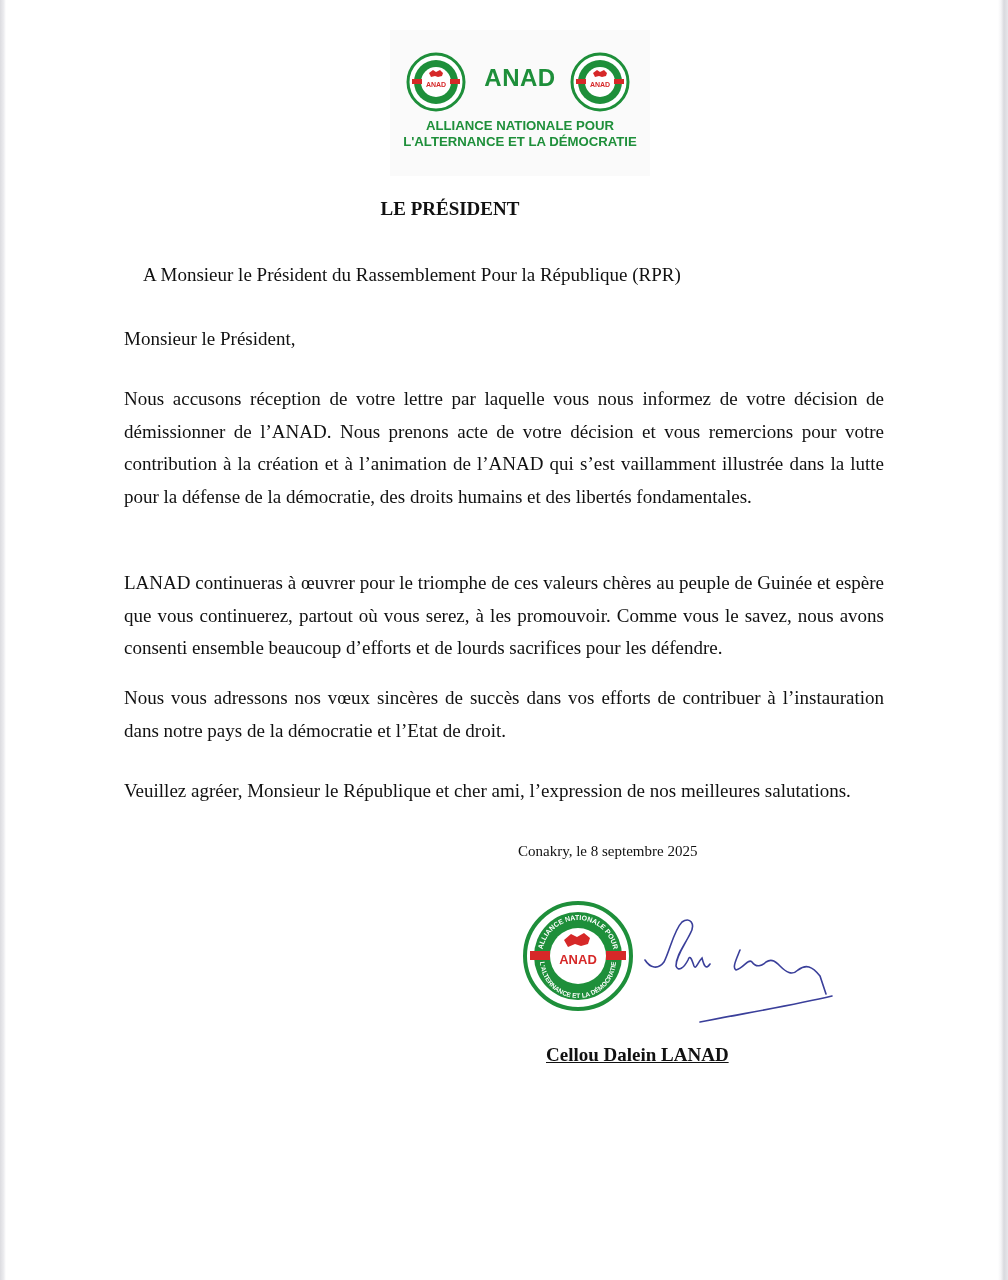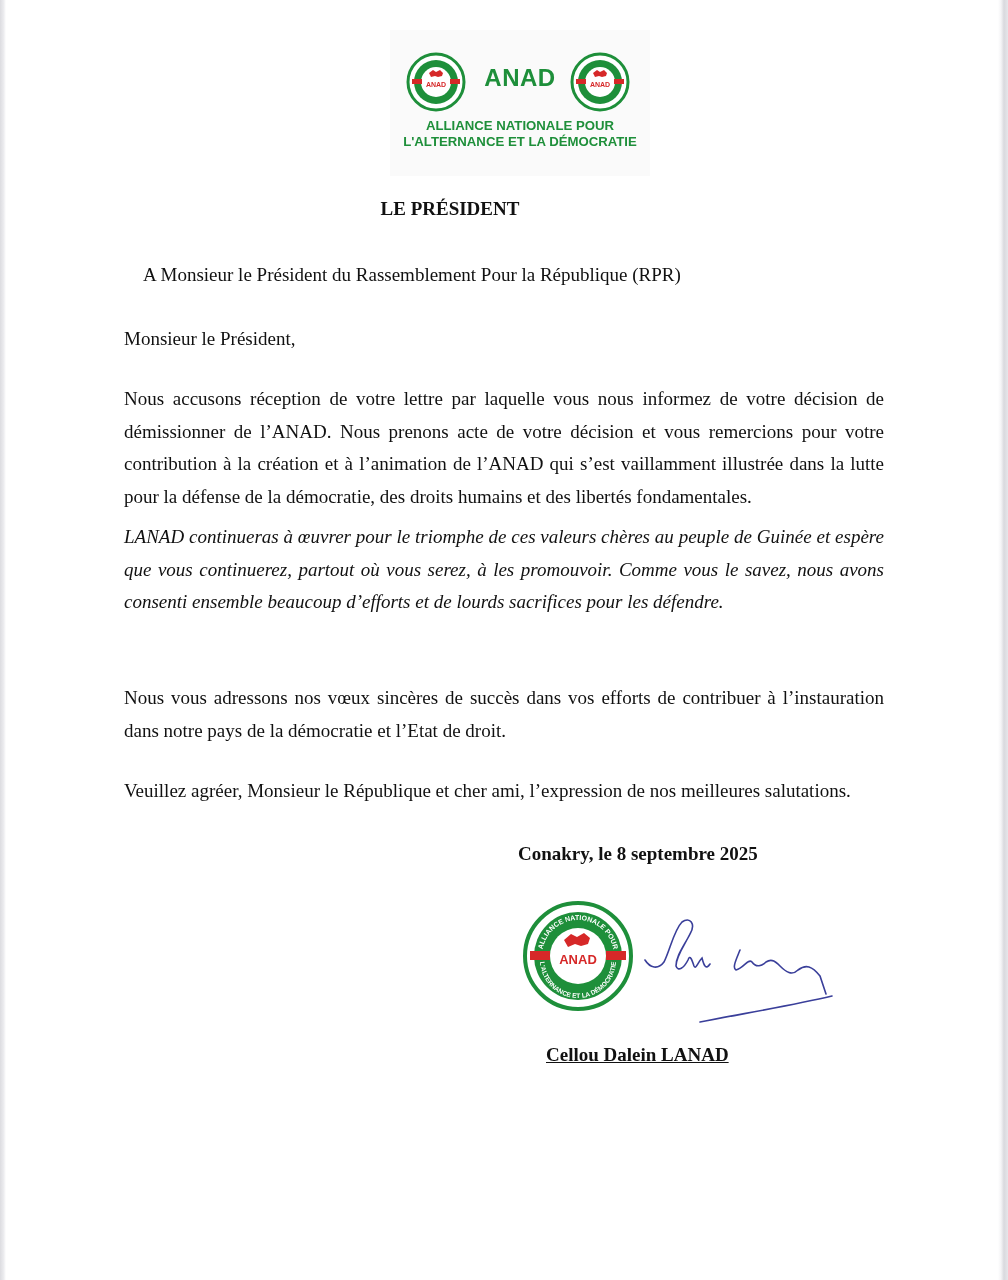--- a/index.html
+++ b/index.html
@@ -26,25 +26,25 @@
 
   .title { position:absolute; left:0; width:900px; top:198px; text-align:center;
     font-weight:bold; font-size:19px; }
   .addressee { position:absolute; left:0; width:824px; top:264px; text-align:center;
     font-size:19px; }
   .salutation { position:absolute; left:124px; top:328px; font-size:19px;text-align:right; }
 
   .para { position:absolute; left:124px; width:760px; font-size:19px;
     line-height:32.5px; text-align:justify; text-align-last:left; }
   .p1 { top:383px; }
-  .p2 { top:521px;font-style:italic; }
+  .p2 { top:567px; }
   .p3 { top:682px; }
   .p4 { top:775px; }
 
-  .date { position:absolute; left:518px; top:843px; font-size:19px;font-weight:bold; }
+  .date { position:absolute; left:518px; top:843px; font-size:15px; }
 
   .stamp { position:absolute; left:522px; top:900px; width:112px; height:112px; }
   .signature { position:absolute; left:640px; top:910px; width:200px; height:120px; }
   .signer { position:absolute; left:546px; top:1044px; font-size:19px; font-weight:bold;
     text-decoration:underline; }
 </style>
 </head>
 <body>
 
 <div class="edge-left"></div>

